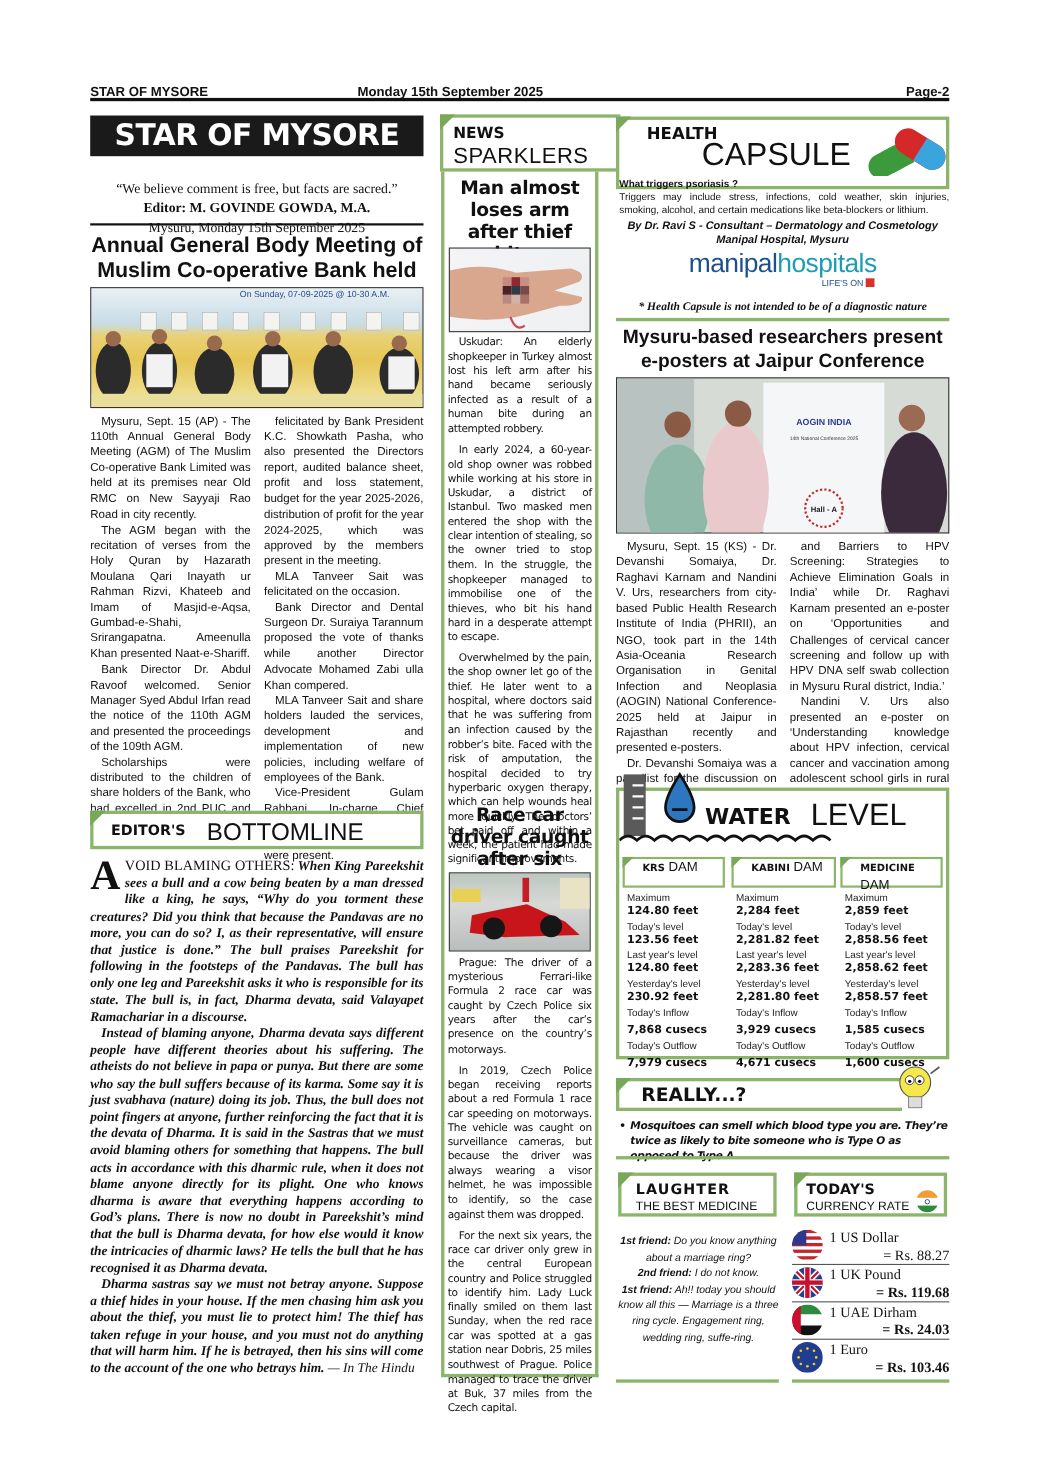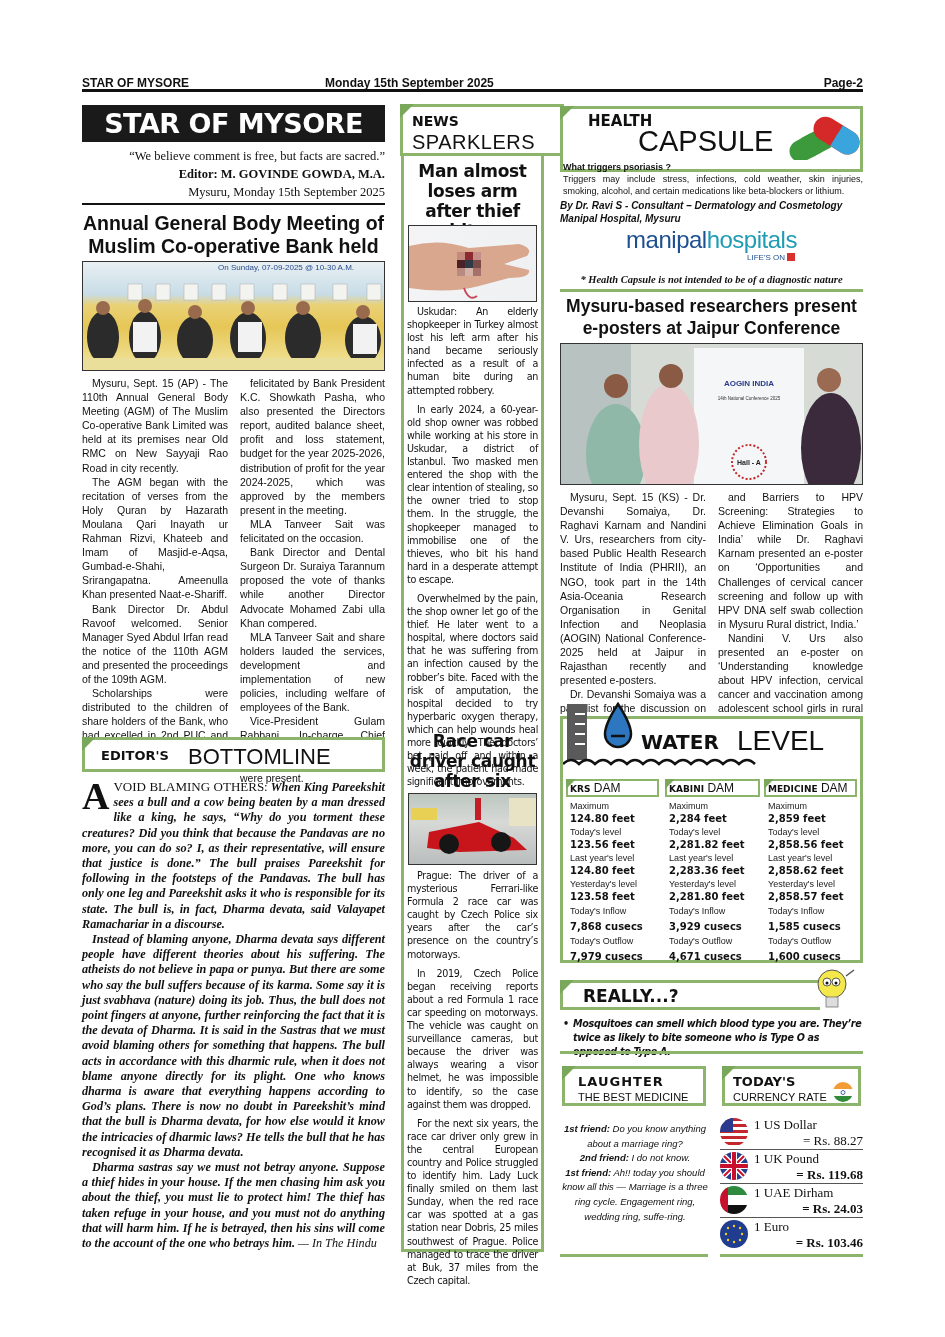--- a/index.html
+++ b/index.html
@@ -5,37 +5,37 @@
 *{box-sizing:border-box;margin:0;padding:0}
 html,body{width:945px;height:1337px;background:#fff;overflow:hidden}
 body{position:relative;font-family:"Liberation Sans",sans-serif;color:#111}
 .abs{position:absolute}
 .runhead{left:82px;top:76px;width:781px;height:16px;font-size:12px;font-weight:bold;border-bottom:3px solid #111;}
 .runhead .l{position:absolute;left:0;top:0}
 .runhead .c{position:absolute;left:243px;top:0}
 .runhead .r{position:absolute;right:0;top:0}
 
 .masthead{left:82px;top:105px;width:303px;height:37px;background:#1a1a1a;color:#fff;text-align:center;font-family:"DejaVu Sans",sans-serif;font-weight:bold;font-size:27px;line-height:37px;letter-spacing:-0.5px;transform-origin:center;}
-.mast-sub{left:82px;top:147px;width:303px;text-align:right;font-family:"Liberation Serif",serif;font-size:12.5px;line-height:18px}
+.mast-sub{left:82px;top:162px;width:303px;text-align:center;font-family:"Liberation Serif",serif;font-size:12.5px;line-height:18px}
 .rule{background:#111;height:2px}
 .headline{font-weight:bold;text-align:center;line-height:23px}
 .photo{background:#ccc;overflow:hidden;border:1px solid #333}
 .col-text{font-size:10.5px;line-height:14.1px;text-align:justify}
 .col-text p{text-indent:10px}
 .greenbox{border:3px solid #8cb56b;background:#fff}
 .corner{position:absolute;left:-3px;top:-3px;width:0;height:0;border-top:14px solid #7aa85a;border-right:14px solid transparent}
 .editorial{font-family:"Liberation Serif",serif;font-style:italic;font-weight:bold;font-size:12.2px;line-height:15.2px;text-align:justify;color:#111}
 .editorial p{text-indent:10px}
 .dropcap{float:left;font-size:38px;line-height:30px;font-style:normal;font-weight:bold;margin:2px 4px 0 0;font-family:"Liberation Serif",serif}
 .news-text{font-size:9.6px;line-height:13.1px;text-align:justify;font-family:"DejaVu Sans",sans-serif;letter-spacing:-0.3px}
 .news-text p{text-indent:10px;margin-bottom:6px}
 .news-head{font-family:"DejaVu Sans",sans-serif;font-weight:bold;font-size:17px;line-height:20px;text-align:center;letter-spacing:-0.3px}
 .dam-lbl{font-size:9px;line-height:12px;color:#222}
 .dam-val{font-size:10px;font-weight:bold;line-height:13px;font-family:"DejaVu Sans",sans-serif;margin-bottom:1px}
-.dam-head{border:2px solid #8cb56b;height:18px;font-size:12px;line-height:14px;padding-left:2px;position:relative}
+.dam-head{border:2px solid #8cb56b;height:28px;font-size:12px;line-height:14px;padding-left:16px;position:relative}
 .dam-head b{font-family:"DejaVu Sans",sans-serif;font-size:9px;font-weight:900}
 .rate-row{border-bottom:1.5px solid #555;height:34px;position:relative;font-family:"Liberation Serif",serif}
 .flag{position:absolute;left:0;top:2px;width:28px;height:28px;border-radius:50%;overflow:hidden}
 </style>
 </head>
 <body>
 
 <div class="abs runhead">
   <span class="l">STAR OF MYSORE</span>
   <span class="c">Monday 15th September 2025</span>
@@ -177,21 +177,21 @@
   <g transform="rotate(32 52 26)">
     <rect x="30" y="14" width="50" height="24" rx="12" fill="#d52828"></rect>
     <rect x="55" y="14" width="25" height="24" rx="12" fill="#3aa5dc"></rect>
     <rect x="55" y="14" width="12" height="24" fill="#3aa5dc"></rect>
   </g>
 </svg>
 <div class="abs" style="left:563px;top:161px;width:300px;font-size:9px;line-height:12px">
   <div style="font-weight:bold">What triggers psoriasis ?</div>
   <div style="text-align:justify">Triggers may include stress, infections, cold weather, skin injuries, smoking, alcohol, and certain medications like beta-blockers or lithium.</div>
 </div>
-<div class="abs" style="left:560px;top:199px;width:303px;text-align:left;font-size:10px;font-weight:bold;font-style:italic;line-height:13px">
+<div class="abs" style="left:560px;top:199px;width:303px;text-align:center;font-size:10px;font-weight:bold;font-style:italic;line-height:13px">
   <div>By Dr. Ravi S - Consultant – Dermatology and Cosmetology</div>
   <div>Manipal Hospital, Mysuru</div>
 </div>
 <div class="abs" style="left:560px;top:226px;width:303px;text-align:center;font-size:24px;line-height:28px;letter-spacing:-0.5px">
   <span style="color:#1d4f91">manipal</span><span style="color:#1f9bb4">hospitals</span>
 </div>
 <div class="abs" style="left:747px;top:253px;font-size:8px;color:#1d4f91">
   <span>LIFE'S ON</span>
   <span style="display:inline-block;width:8px;height:8px;background:#d8322e;vertical-align:-1px"></span>
 </div>
@@ -243,21 +243,21 @@
 <div class="abs" style="left:566px;top:779px;width:93px">
   <div class="dam-head"><div class="corner" style="left:-2px;top:-2px;border-top-width:10px;border-right-width:10px"></div><b>KRS</b> <span>DAM</span></div>
   <div style="padding:3px 0 0 4px">
     <div class="dam-lbl">Maximum</div>
       <div class="dam-val">124.80 feet</div>
     <div class="dam-lbl">Today's level</div>
       <div class="dam-val">123.56 feet</div>
     <div class="dam-lbl">Last year's level</div>
       <div class="dam-val">124.80 feet</div>
     <div class="dam-lbl">Yesterday's level</div>
-      <div class="dam-val">123.58 feet</div>
+      <div class="dam-val">230.92 feet</div>
     <div class="dam-lbl" style="margin-top:2px">Today's Inflow</div>
       <div class="dam-val" style="margin-top:3px">7,868 cusecs</div>
     <div class="dam-lbl" style="margin-top:2px">Today's Outflow</div>
       <div class="dam-val" style="margin-top:3px">7,979 cusecs</div>
   </div>
 </div>
 <div class="abs" style="left:665px;top:779px;width:95px">
   <div class="dam-head"><div class="corner" style="left:-2px;top:-2px;border-top-width:10px;border-right-width:10px"></div><b>KABINI</b> <span>DAM</span></div>
   <div style="padding:3px 0 0 4px">
     <div class="dam-lbl">Maximum</div>

